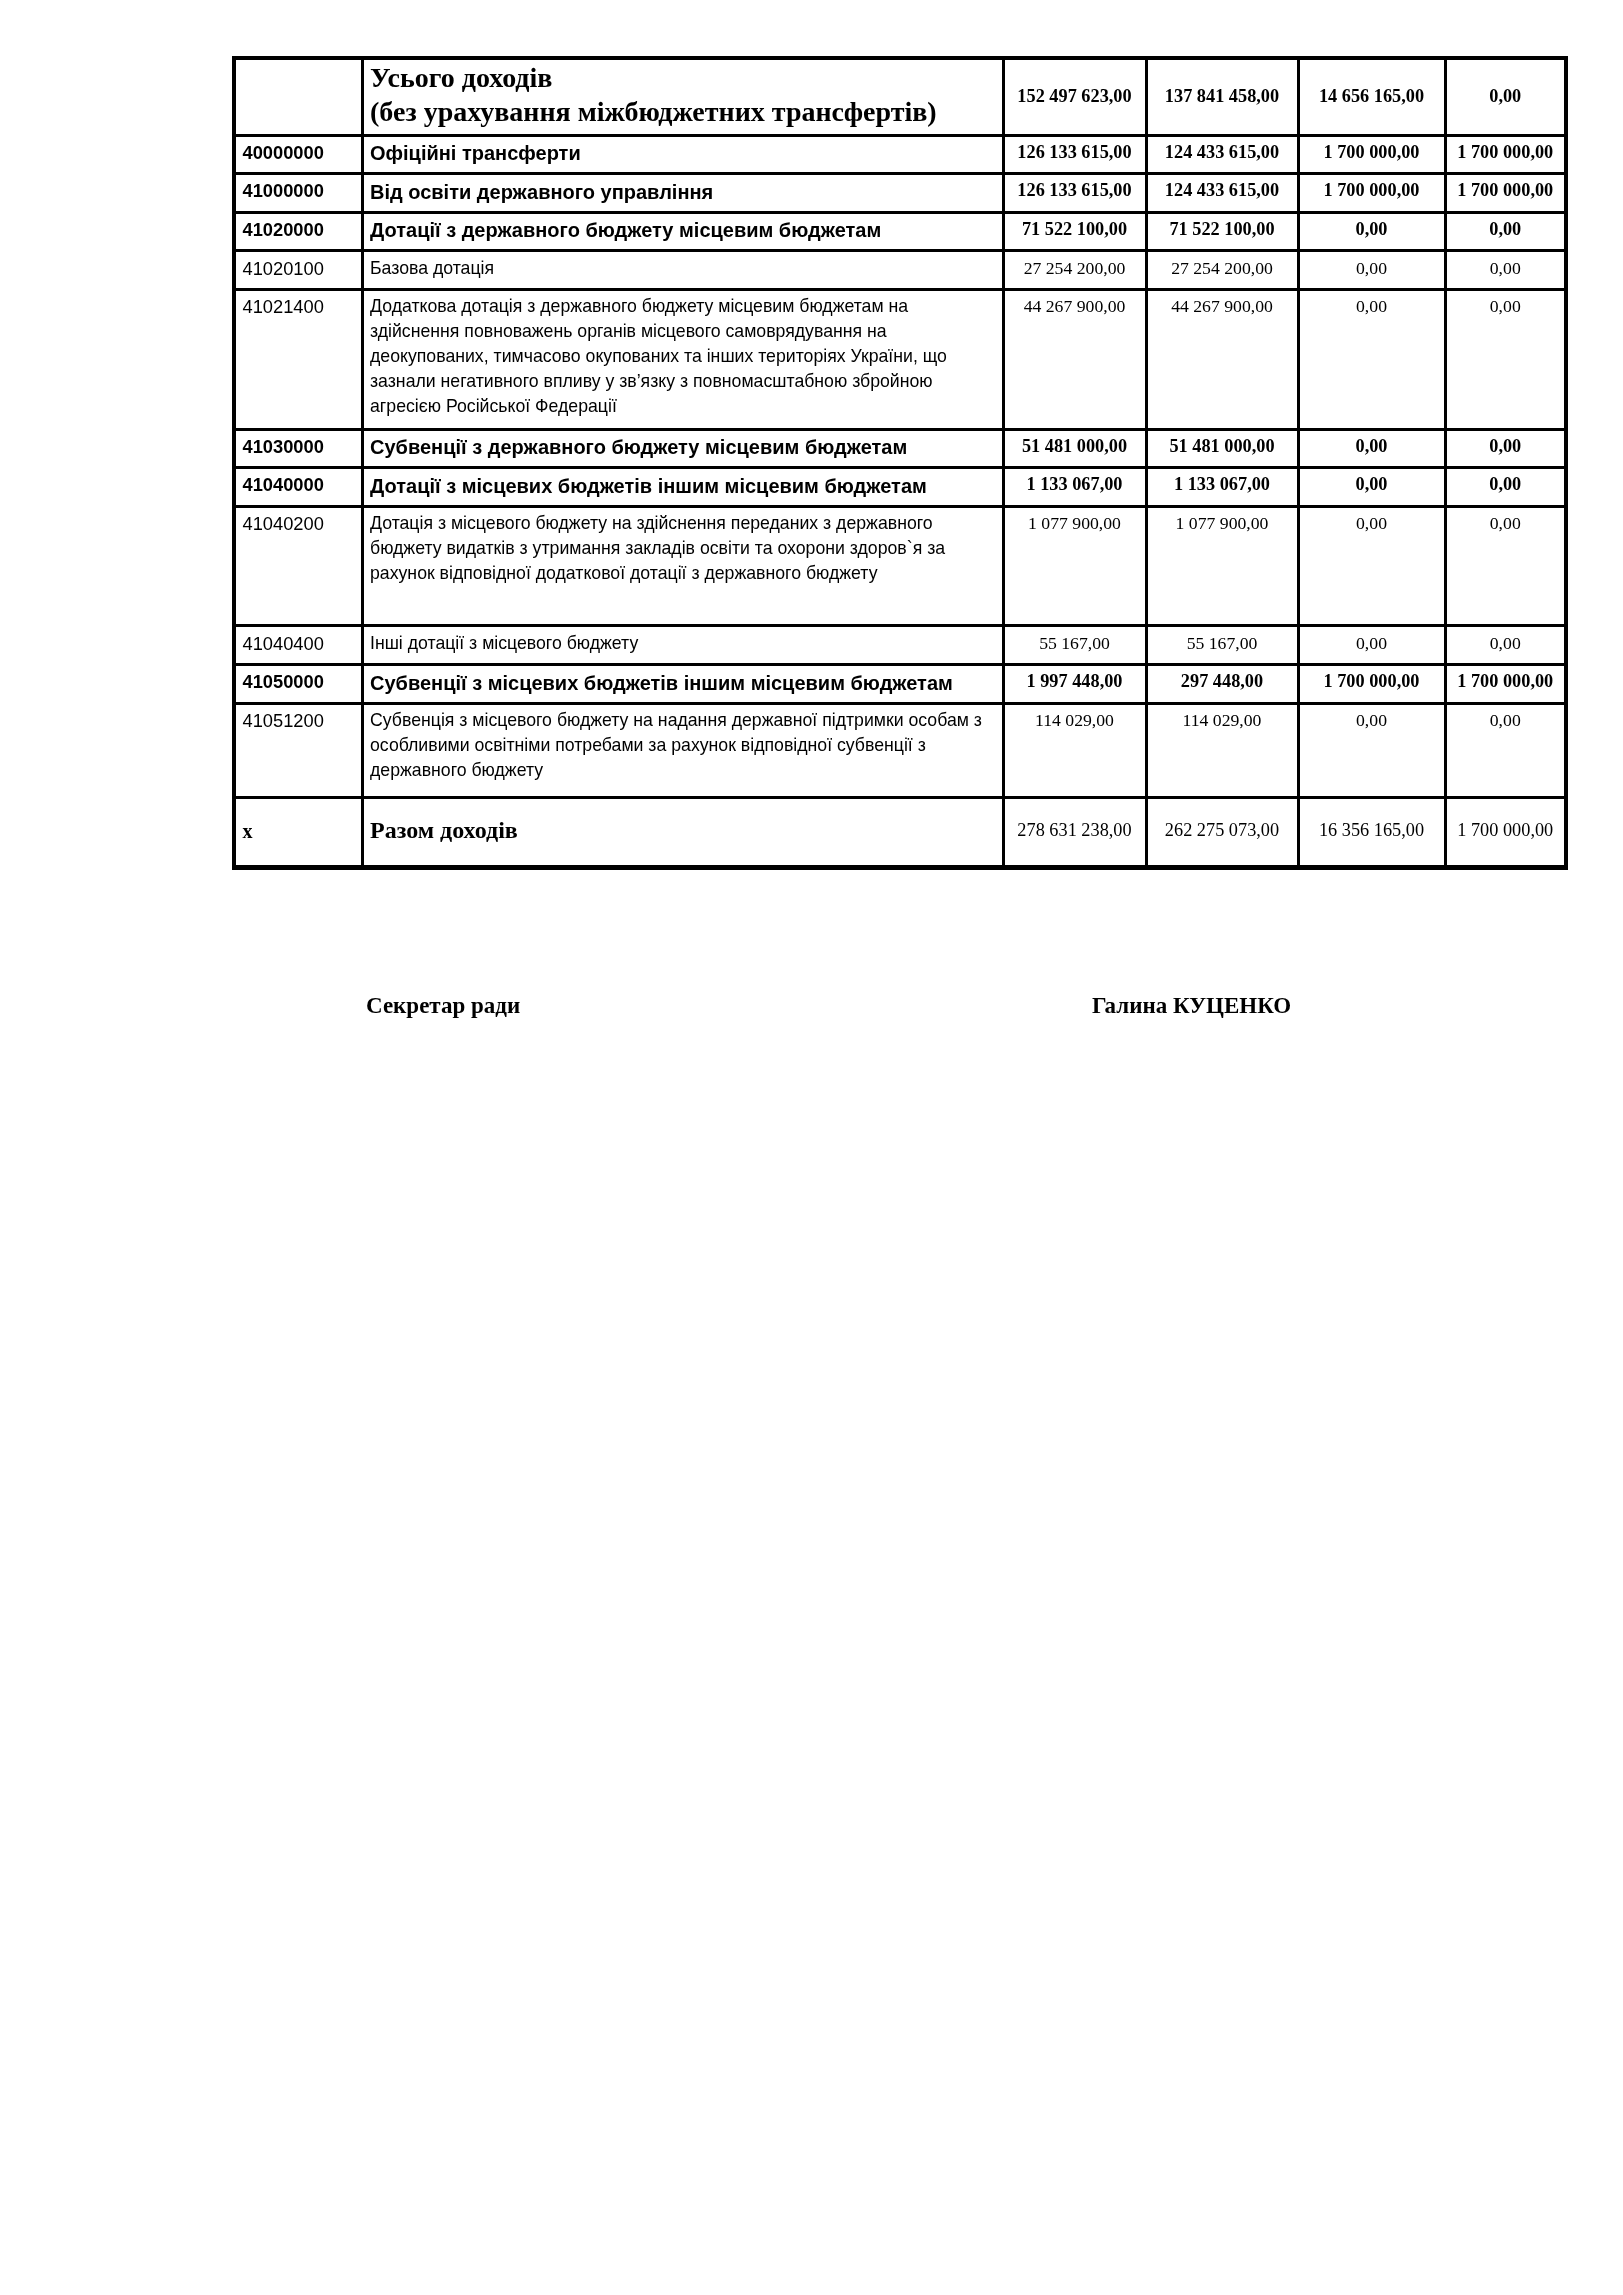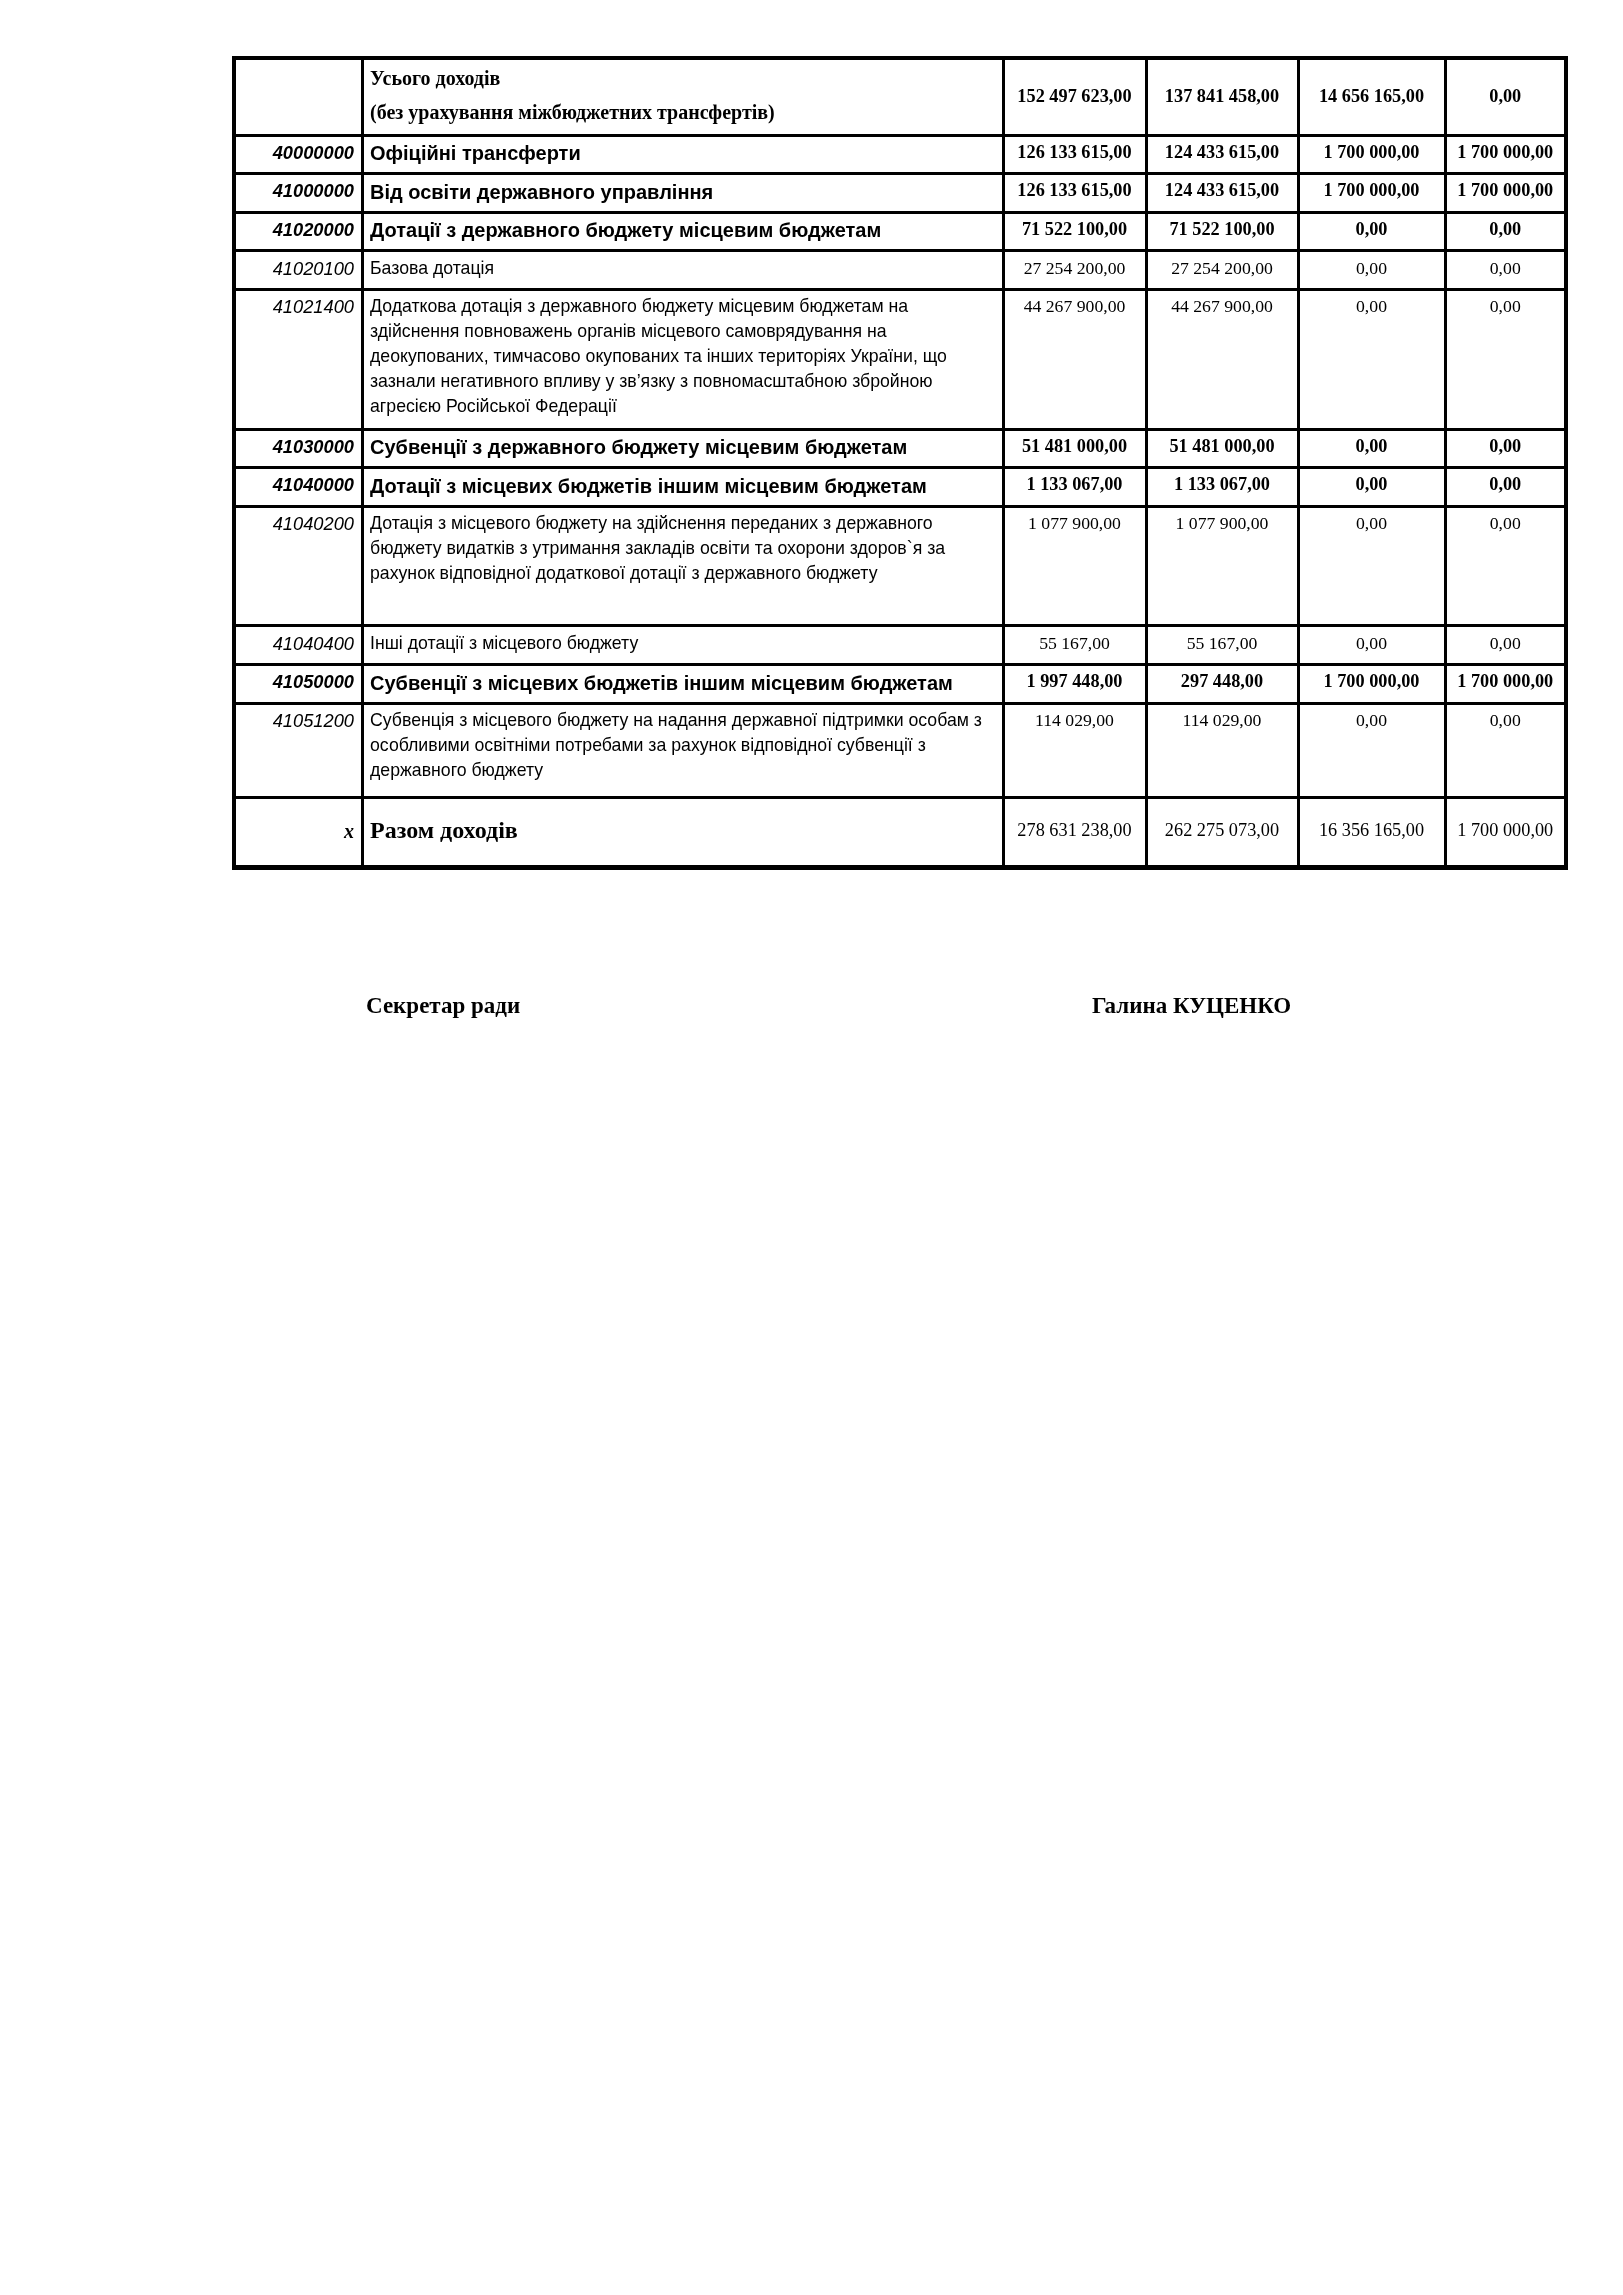--- a/index.html
+++ b/index.html
@@ -17,24 +17,23 @@
     border-bottom-width: 5.9px;
   }
   .budget-table td {
     border: 3.3px solid #000;
     vertical-align: top;
     padding: 3.3px 6.5px;
     overflow: hidden;
     height: 29px; 
   }
   .code {
-    text-align: right;
+    text-align: left;
     font-size: 18.3px; line-height: 26px;
     padding-top: 5.9px;
-    font-style: italic;
   }
   .name { font-size: 17.7px; line-height: 25px; padding-top: 5.2px; }
   .num {
     text-align: center;
     font-family: "Liberation Serif", serif;
     font-size: 17.7px; line-height: 25px;
     padding-top: 5.9px; padding-right: 5.2px;
   }
   tr.emphasis .code { font-weight: bold; }
   tr.emphasis .name {
@@ -44,21 +43,21 @@
   }
   tr.emphasis .num { font-weight: bold; font-size: 18.3px; }
   
   tr[data-code="41021400"] td { height: 130px; }
   tr[data-code="41040200"] td { height: 110px; }
   tr[data-code="41051200"] td { height: 85px; }
   
   .header-row td { vertical-align: middle; height: 67px; }
   .header-row .name {
     font-family: "Liberation Serif", serif;
-    font-weight: bold; font-size: 20px; line-height: 34px;
+    font-weight: bold; font-size: 28px; line-height: 34px;
     padding-top: 0;
   }
   .header-row .num { font-weight: bold; font-size: 18.3px; }
   
   .total-row td { vertical-align: middle; height: 63px; }
   .total-row .code {
     font-family: "Liberation Serif", serif;
     font-weight: bold; font-size: 20px; padding-top: 0;
   }
   .total-row .name {

